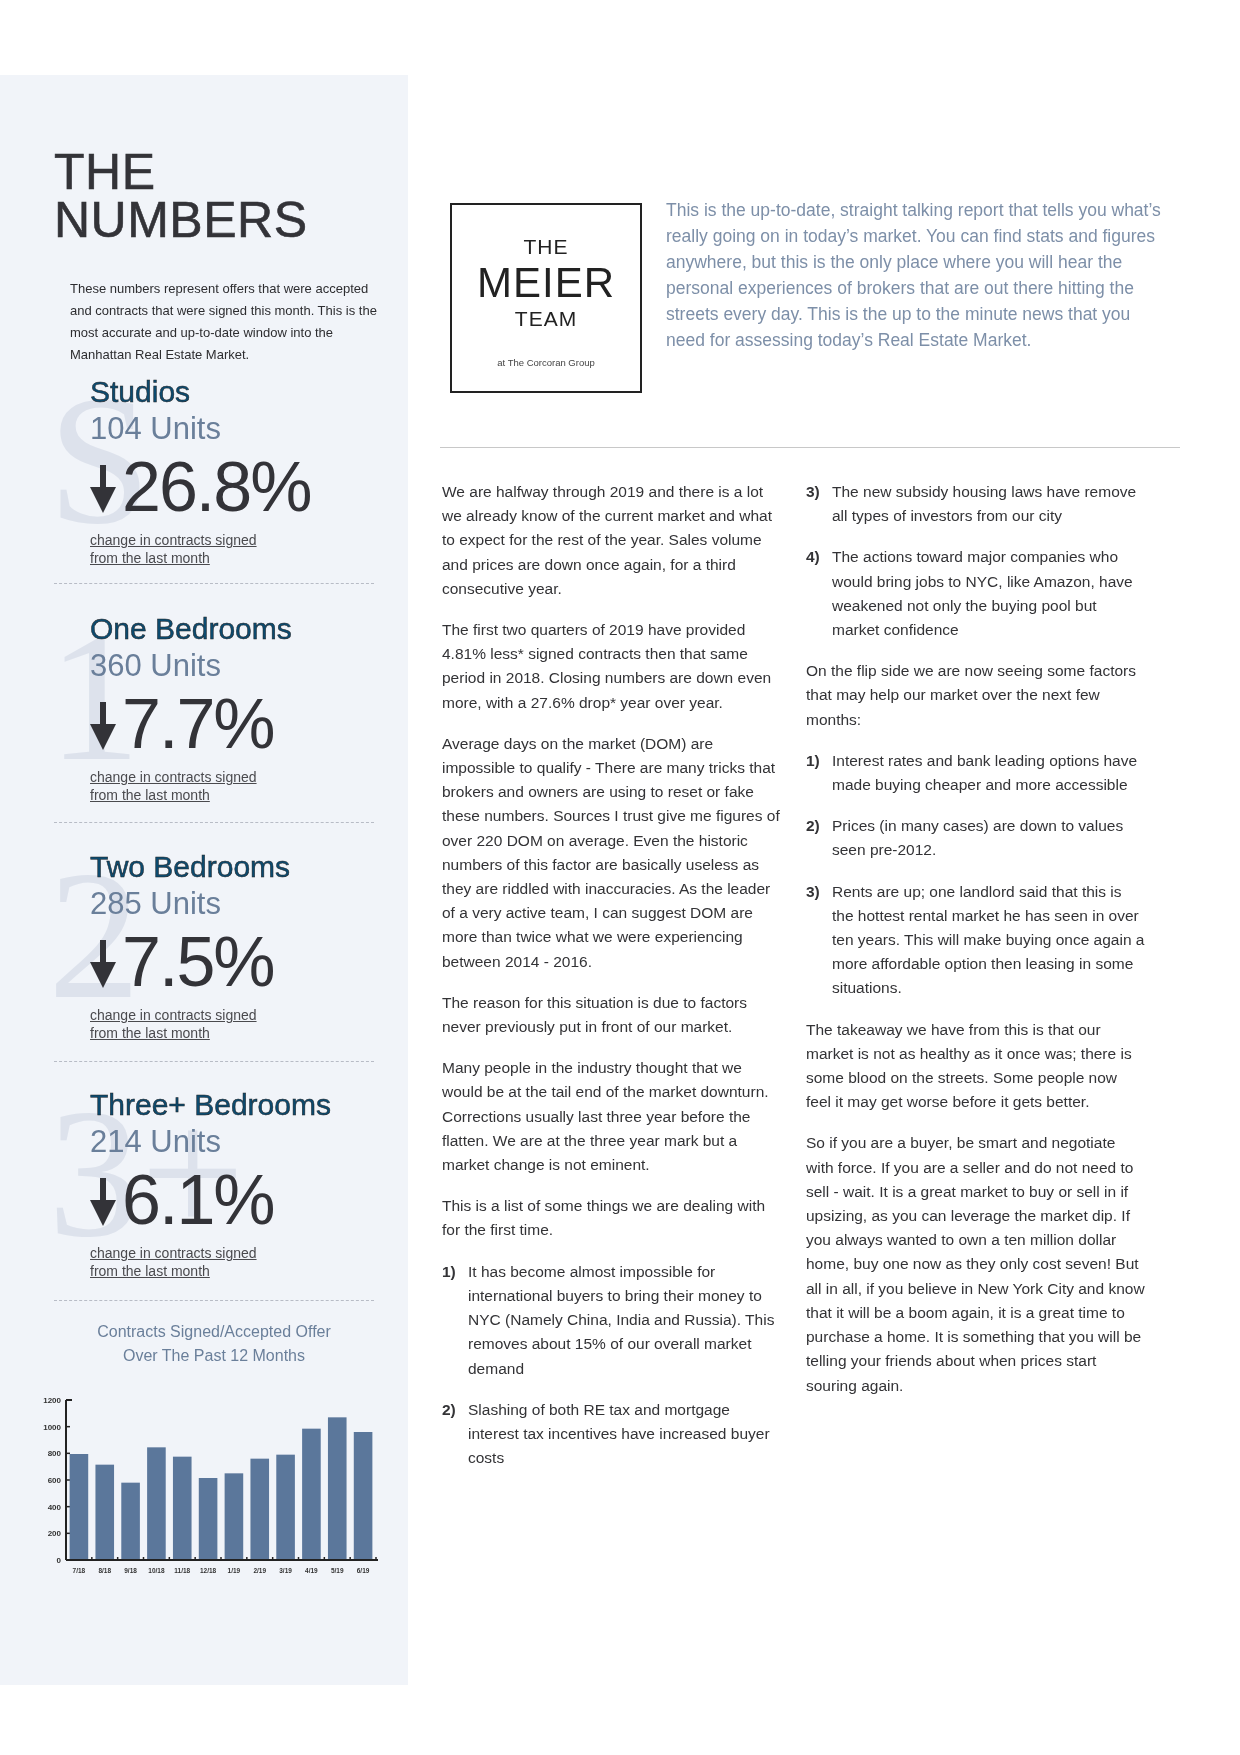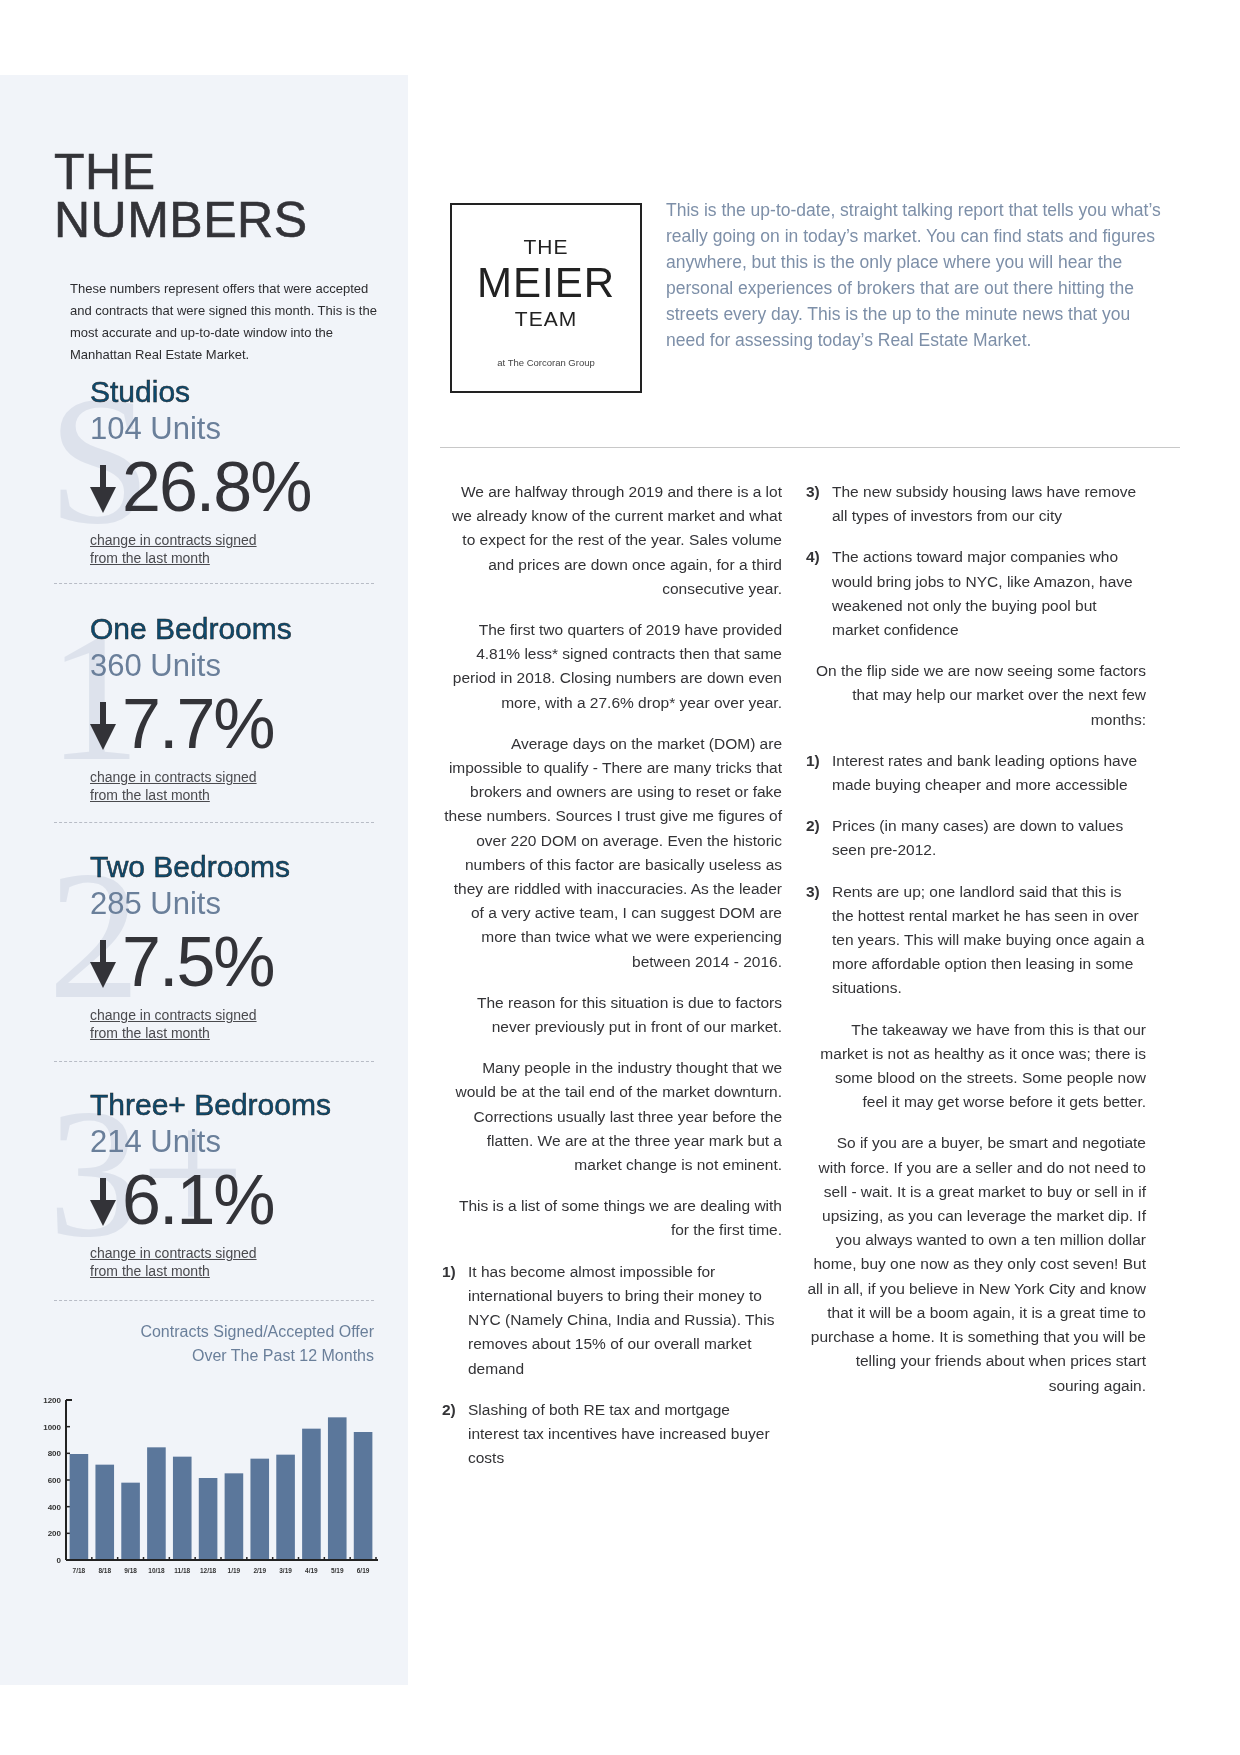--- a/index.html
+++ b/index.html
@@ -54,41 +54,41 @@
   }
   .stat-note {
     position: absolute; left: 42px; top: 156px; font-size: 14px; line-height: 18px; color: #4a4a4e; z-index: 1;
     width: 200px;
     text-decoration: underline;
   }
   .dashed {
     position: absolute; left: 54px; width: 320px; height: 0; border-top: 1.5px dashed #b8bcc6;
   }
   .chart-title {
-    position: absolute; left: 54px; top: 1320px; width: 320px; text-align: right;
+    position: absolute; left: 54px; top: 1320px; width: 320px; text-align: center;
     font-size: 16px; line-height: 24px; color: #6a7f9a;
   }
   #chart-svg { position: absolute; left: 36px; top: 1385px; }
   .logo {
     position: absolute; left: 450px; top: 203px; width: 192px; height: 190px;
     border: 2.5px solid #222; background: #fff; box-sizing: border-box; text-align: center;
   }
   .logo .the { margin-top: 30px; font-size: 21px; color: #222; letter-spacing: 1px; }
   .logo .meier { font-size: 42px; line-height: 44px; color: #222; letter-spacing: 1px; margin-top: 2px; }
   .logo .team { font-size: 21px; color: #222; letter-spacing: 1px; margin-top: 2px; }
   .logo .corcoran { font-size: 9.5px; color: #444; margin-top: 26px; }
   .tagline {
     position: absolute; left: 666px; top: 197px; width: 500px; font-size: 17.5px;
     line-height: 26px; color: #7d8fa8; margin: 0;
   }
   .hr {
     position: absolute; left: 440px; top: 447px; width: 740px; height: 0; border-top: 1.5px solid #c8c8c8;
   }
   .col { position: absolute; top: 480px; font-size: 15.5px; line-height: 24.2px; color: #333336; }
-  .col p { margin: 0 0 17px 0; text-align: right; }
+  .col p { margin: 0 0 17px 0; }
   .col1 { left: 442px; width: 340px; }
   .col2 { left: 806px; width: 340px; }
   .li { display: flex; margin: 0 0 17px 0; }
   .li .num { width: 26px; flex: none; font-weight: bold; }
   .li .txt { flex: 1; }
 </style>
 </head>
 <body>
 
 <div class="sidebar"></div>

